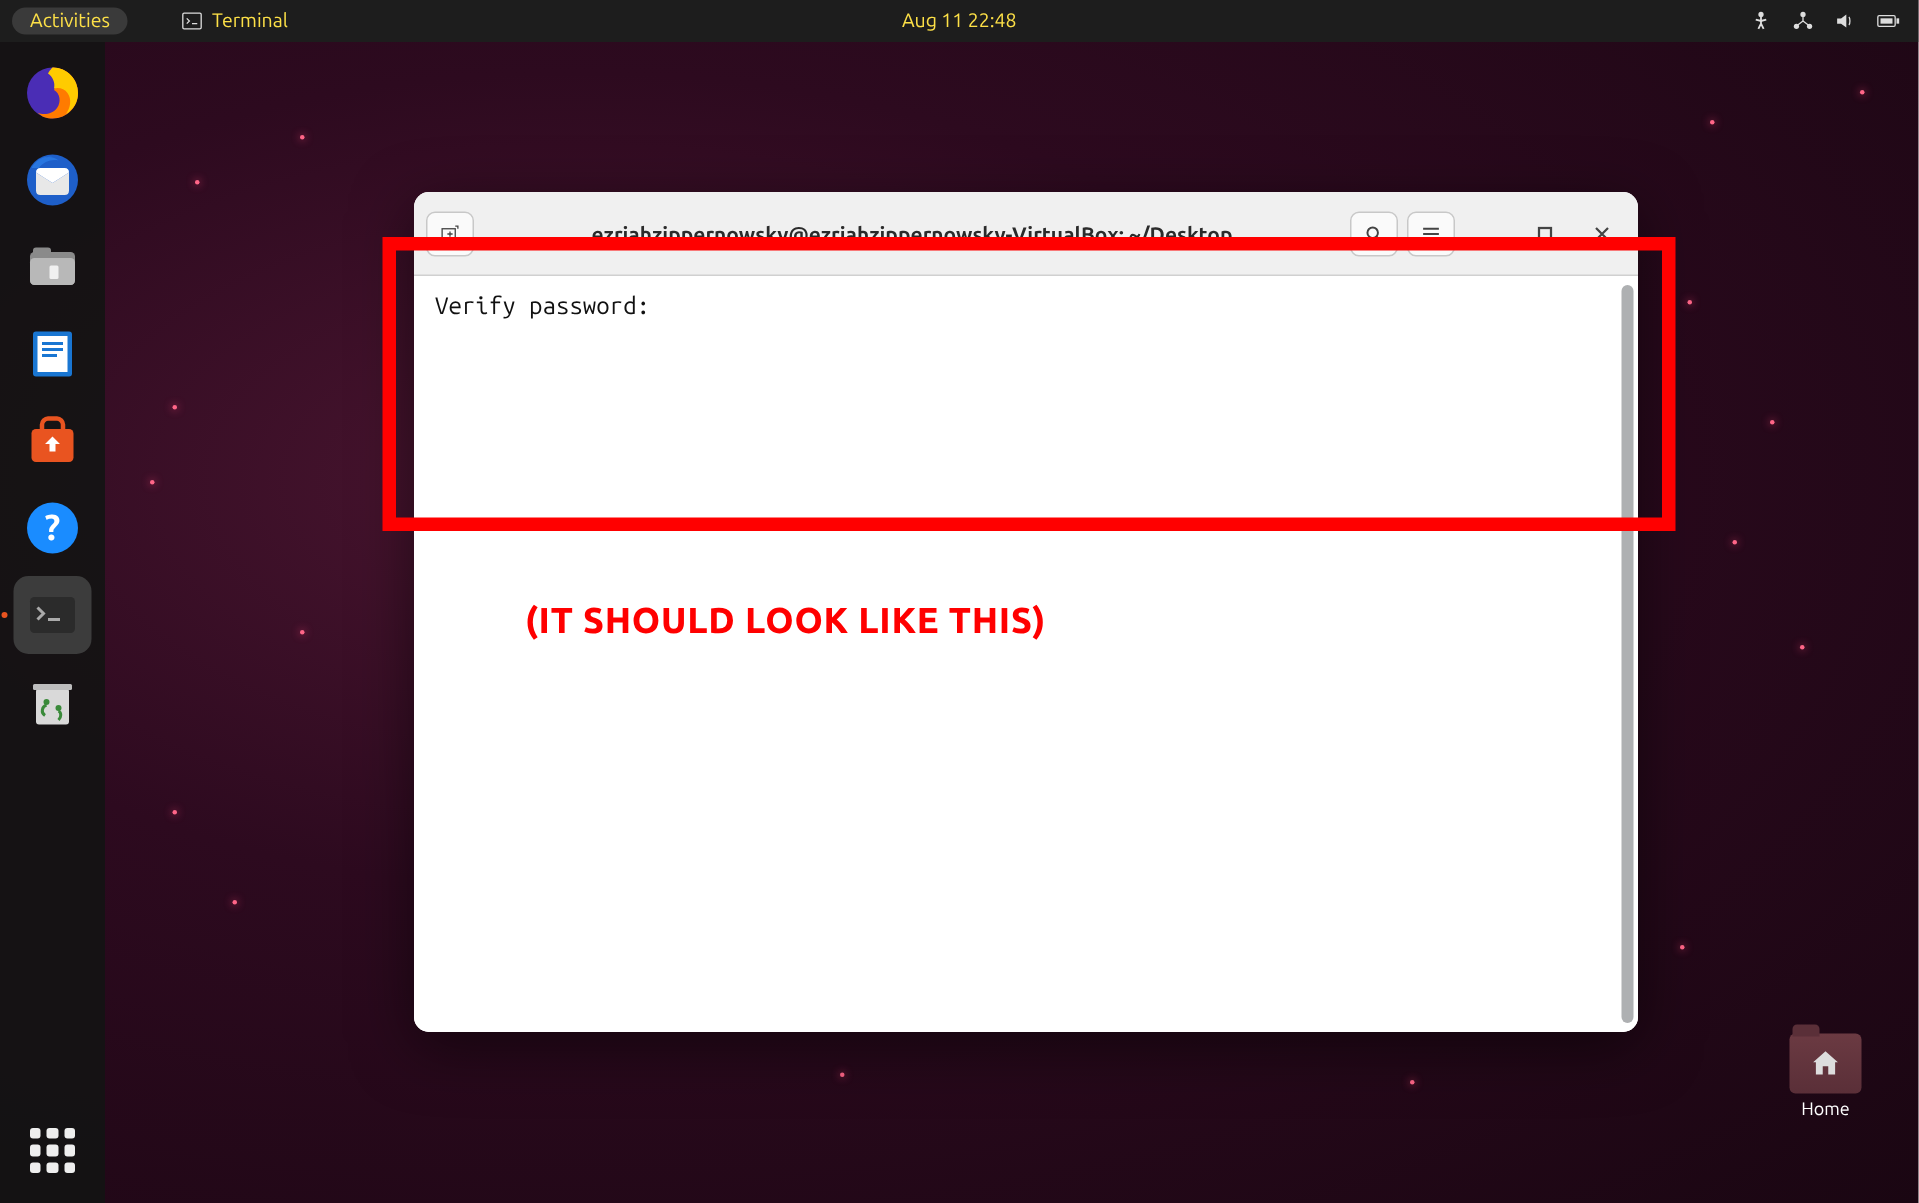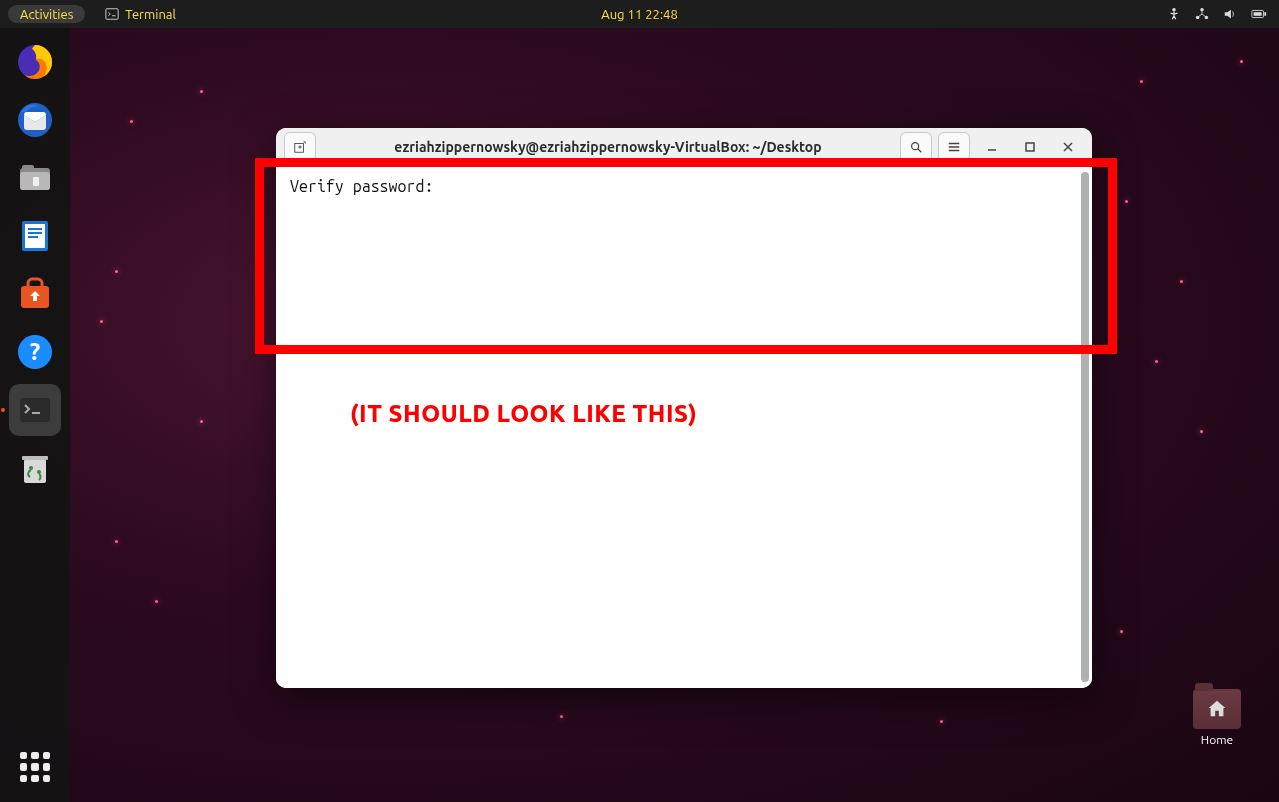--- a/index.html
+++ b/index.html
@@ -13,21 +13,21 @@
 .sparkle { position: absolute; width: 3px; height: 3px; background: #ff6688; border-radius: 50%; box-shadow: 0 0 6px #ff4477; }
 .s1{top:120px;left:130px}.s2{top:270px;left:115px}.s3{top:420px;left:200px}.s4{top:600px;left:155px}.s5{top:650px;left:330px}.s6{top:80px;left:1140px}.s7{top:280px;left:1180px}.s8{top:430px;left:1200px}.s9{top:630px;left:1120px}.s10{top:720px;left:940px}.s11{top:90px;left:200px}.s12{top:320px;left:100px}.s13{top:540px;left:115px}.s14{top:715px;left:560px}.s15{top:60px;left:1240px}.s16{top:200px;left:1125px}.s17{top:360px;left:1155px}
 
 
 .topbar {
   position: absolute; top: 0; left: 0; right: 0; height: 28px;
   background: #1d1d1d; color: #fde047; display: flex; align-items: center;
   font-size: 13px; z-index: 100;
 }
 .topbar .activities { background: #3a3a3a; border-radius: 12px; padding: 2px 12px; margin-left: 8px; cursor: pointer; }
-.topbar .appmenu { margin-left: 20px; display: flex; gap: 6px; cursor: pointer; }
+.topbar .appmenu { margin-left: 36px; display: flex; gap: 6px; cursor: pointer; }
 .topbar .center { position: absolute; left: 50%; transform: translateX(-50%); }
 .topbar .right { margin-left: auto; margin-right: 12px; display: flex; gap: 14px; align-items: center; }
 .topbar svg { fill: #ddd; }
 
 
 .dock {
   position: absolute; left: 0; top: 28px; bottom: 0; width: 70px;
   background: rgba(20,20,20,0.92); display: flex; flex-direction: column;
   align-items: center; padding-top: 8px; gap: 6px; z-index: 50;
 }
@@ -43,21 +43,21 @@
 .desktop-icon .folder { width: 48px; height: 40px; background: linear-gradient(#6b3a42,#5a2f38); border-radius: 4px; margin: 0 auto 4px; position: relative; display:flex; align-items:center; justify-content:center; }
 .desktop-icon .folder::before { content:""; position:absolute; top:-6px; left:2px; width:18px; height:8px; background:#5a2f38; border-radius:3px 3px 0 0; }
 
 
 .window {
   position: absolute; left: 276px; top: 128px; width: 816px; height: 560px;
   background: #fff; border-radius: 10px; box-shadow: 0 10px 40px rgba(0,0,0,0.5);
   display: flex; flex-direction: column; overflow: hidden; z-index: 20;
 }
 .titlebar {
-  height: 38px; background: #f0f0f0; border-bottom: 1px solid #d0d0d0;
+  height: 56px; background: #f0f0f0; border-bottom: 1px solid #d0d0d0;
   display: flex; align-items: center; padding: 0 8px; gap: 6px;
 }
 .tb-btn { width: 32px; height: 30px; border: 1px solid #c8c8c8; border-radius: 6px; background: #fafafa; display:flex; align-items:center; justify-content:center; cursor:pointer; font-size:14px; color:#333; }
 .tb-title { flex: 1; text-align: center; font-weight: bold; font-size: 14px; color: #2b2b2b; }
 .tb-winbtn { width: 32px; height: 30px; display:flex; align-items:center; justify-content:center; cursor:pointer; color:#444; }
 
 .term-body {
   flex: 1; background: #fff; position: relative;
   font-family: "Ubuntu Mono","Courier New",monospace; font-size: 16px;
   line-height: 21px; padding: 10px 14px; color: #111; overflow: hidden;

